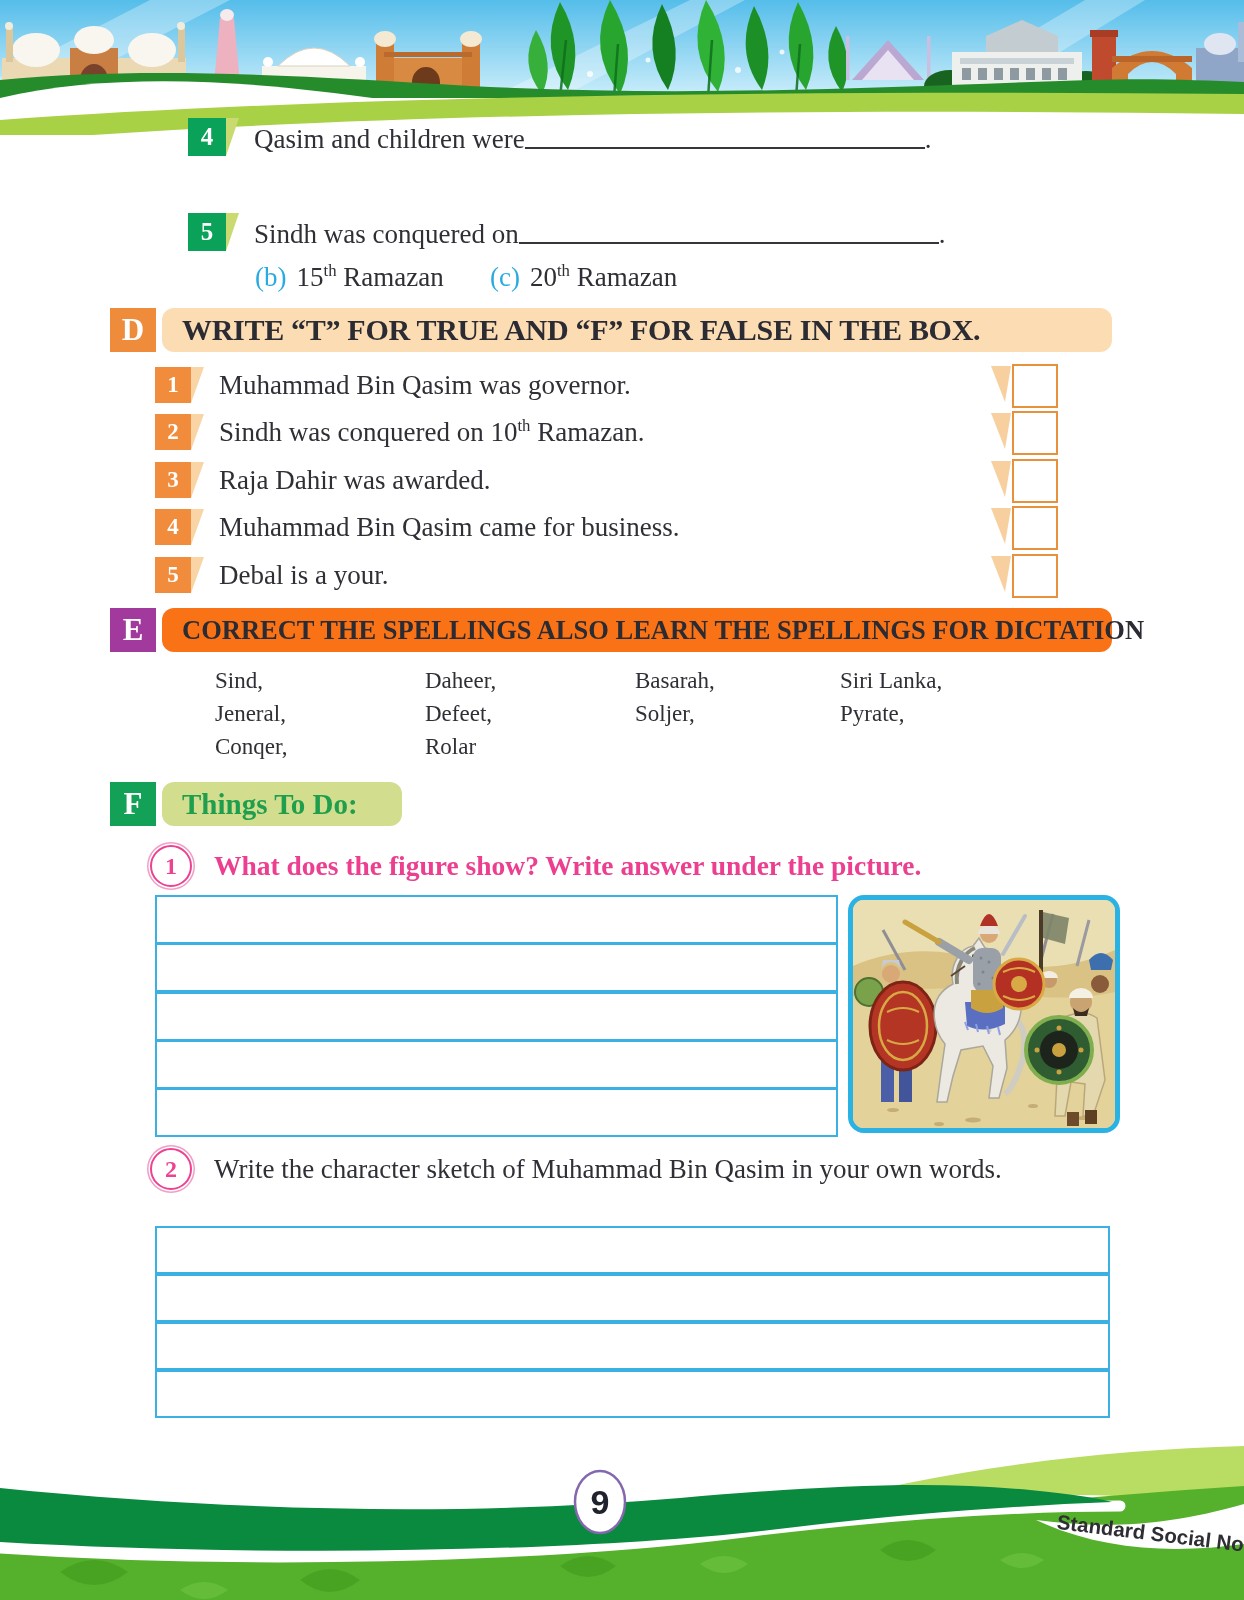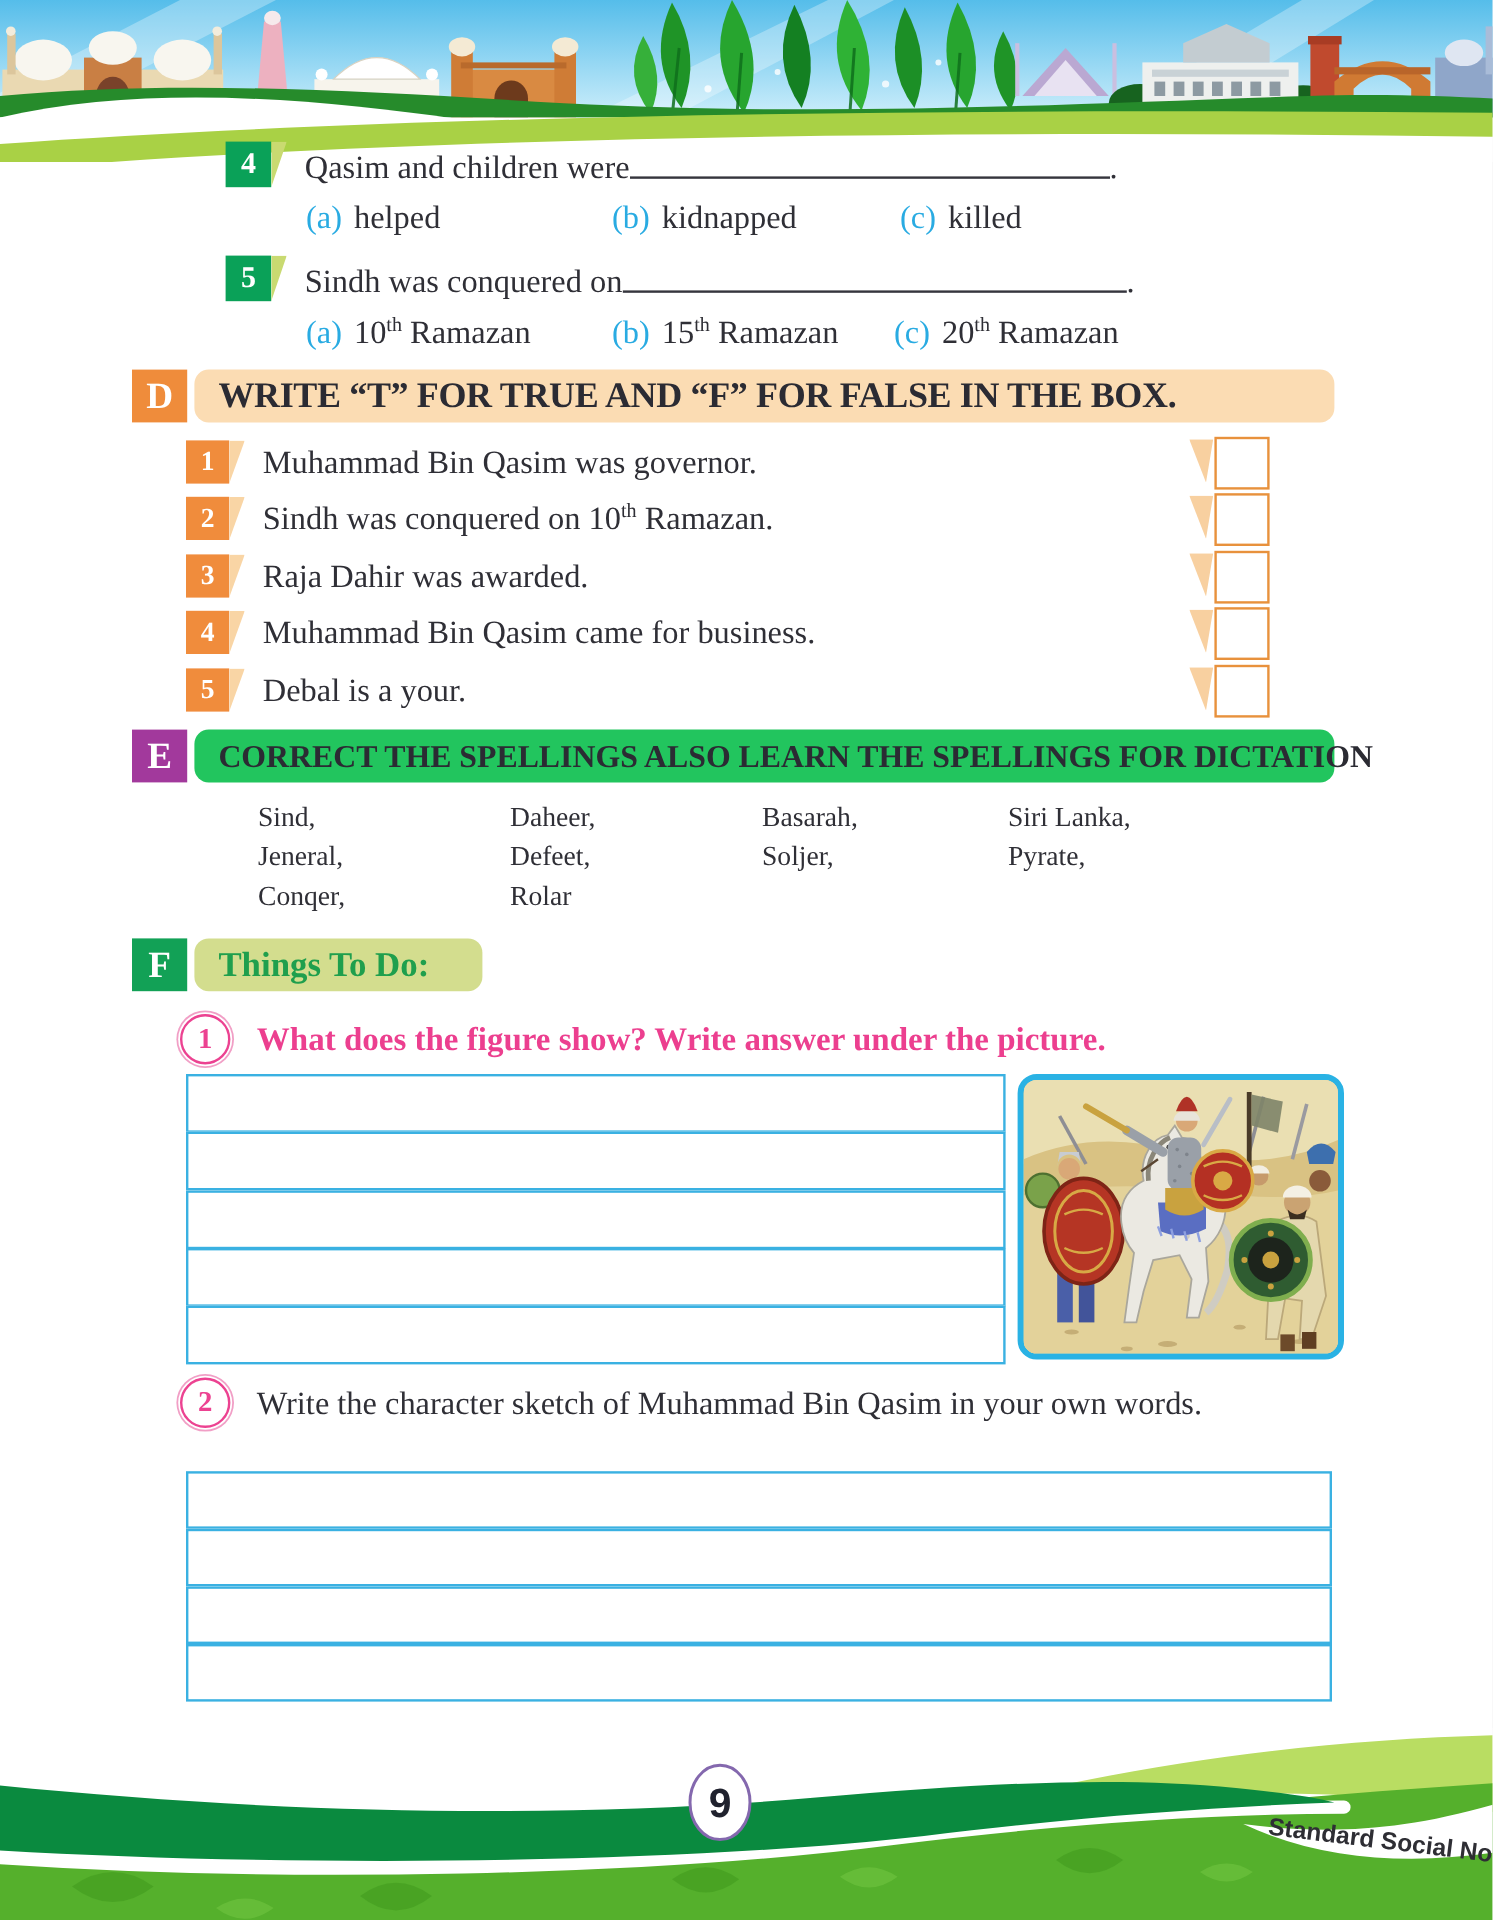--- a/index.html
+++ b/index.html
@@ -27,21 +27,21 @@
   .opt .letter{color:#29abe2;margin-right:10px;}
   sup{font-size:62%;}
 
   
   .sec{position:absolute;left:110px;display:flex;align-items:stretch;}
   .sec-badge{width:46px;height:44px;display:flex;align-items:center;justify-content:center;
              color:#fff;font-weight:bold;font-size:31px;flex:0 0 auto;}
   .sec-band{height:44px;display:flex;align-items:center;margin-left:6px;padding:0 20px;
             border-radius:12px;font-weight:bold;white-space:nowrap;}
   .sec-d .sec-badge{background:#ef8c3b;} .sec-d .sec-band{background:#fbdcb3;width:910px;font-size:30px;color:#2b2b33;letter-spacing:-0.3px;}
-  .sec-e .sec-badge{background:#a2399c;} .sec-e .sec-band{background:#22c55e;width:910px;font-size:26.5px;color:#2b2b33;}
+  .sec-e .sec-badge{background:#a2399c;} .sec-e .sec-band{background:#f97316;width:910px;font-size:26.5px;color:#2b2b33;}
   .sec-f .sec-badge{background:#12a156;} .sec-f .sec-band{background:#d3dd8e;width:200px;font-size:29px;color:#1f9f4d;}
 
   
   .tf-row{position:absolute;left:155px;width:955px;height:40px;display:flex;align-items:center;font-size:27px;}
   .tf-row .nbadge{width:36px;height:36px;font-size:23px;}
   .tf-text{margin-left:28px;white-space:nowrap;}
   .tf-box{position:absolute;right:52px;top:-1px;width:42px;height:40px;background:#fff;border:2px solid #e8913c;}
   .tf-box::before{content:"";position:absolute;right:calc(100% + 3px);top:0;width:20px;height:36px;
                   background:#f8d0a0;clip-path:polygon(0 0,100% 0,70% 100%);}
 
@@ -187,32 +187,26 @@
     <path d="M0,80 C150,66 300,76 470,86 C700,98 900,86 1090,80 C1150,78 1200,80 1244,82 L1244,98 L0,98 Z" fill="#268b2b"></path>
     <rect y="98" width="1244" height="37" fill="#ffffff"></rect>
     <path d="M0,98 C120,70 260,82 380,99 L0,99 Z" fill="#ffffff"></path>
     <path d="M0,120 C350,95 800,90 1244,94 L1244,114 C800,108 350,113 0,142 Z" fill="#a9d145"></path>
   </svg>
 
   <div class="q-row" style="top:118px;">
     <span class="nbadge green">4</span>
     <span class="q-text"><span>Qasim and children were</span><span class="blank" style="width:400px;"></span><span>.</span></span>
   </div>
-  <div class="opt-row" style="top:166px;">
-    <span class="opt" style="width:255px;"><span class="letter">(a)</span><span>helped</span></span>
-    <span class="opt" style="width:240px;"><span class="letter">(b)</span><span>kidnapped</span></span>
-    <span class="opt"><span class="letter">(c)</span><span>killed</span></span>
-  </div>
 
   <div class="q-row" style="top:213px;">
     <span class="nbadge green">5</span>
     <span class="q-text"><span>Sindh was conquered on</span><span class="blank" style="width:420px;"></span><span>.</span></span>
   </div>
   <div class="opt-row" style="top:261px;">
-    <span class="opt" style="width:255px;"><span class="letter">(a)</span><span>10</span><sup>th</sup><span> Ramazan</span></span>
     <span class="opt" style="width:235px;"><span class="letter">(b)</span><span>15</span><sup>th</sup><span> Ramazan</span></span>
     <span class="opt"><span class="letter">(c)</span><span>20</span><sup>th</sup><span> Ramazan</span></span>
   </div>
 
   <div class="sec sec-d" style="top:308px;">
     <span class="sec-badge">D</span>
     <span class="sec-band">WRITE “T” FOR TRUE AND “F” FOR FALSE IN THE BOX.</span>
   </div>
 
   <div class="tf-row" style="top:365px;">

